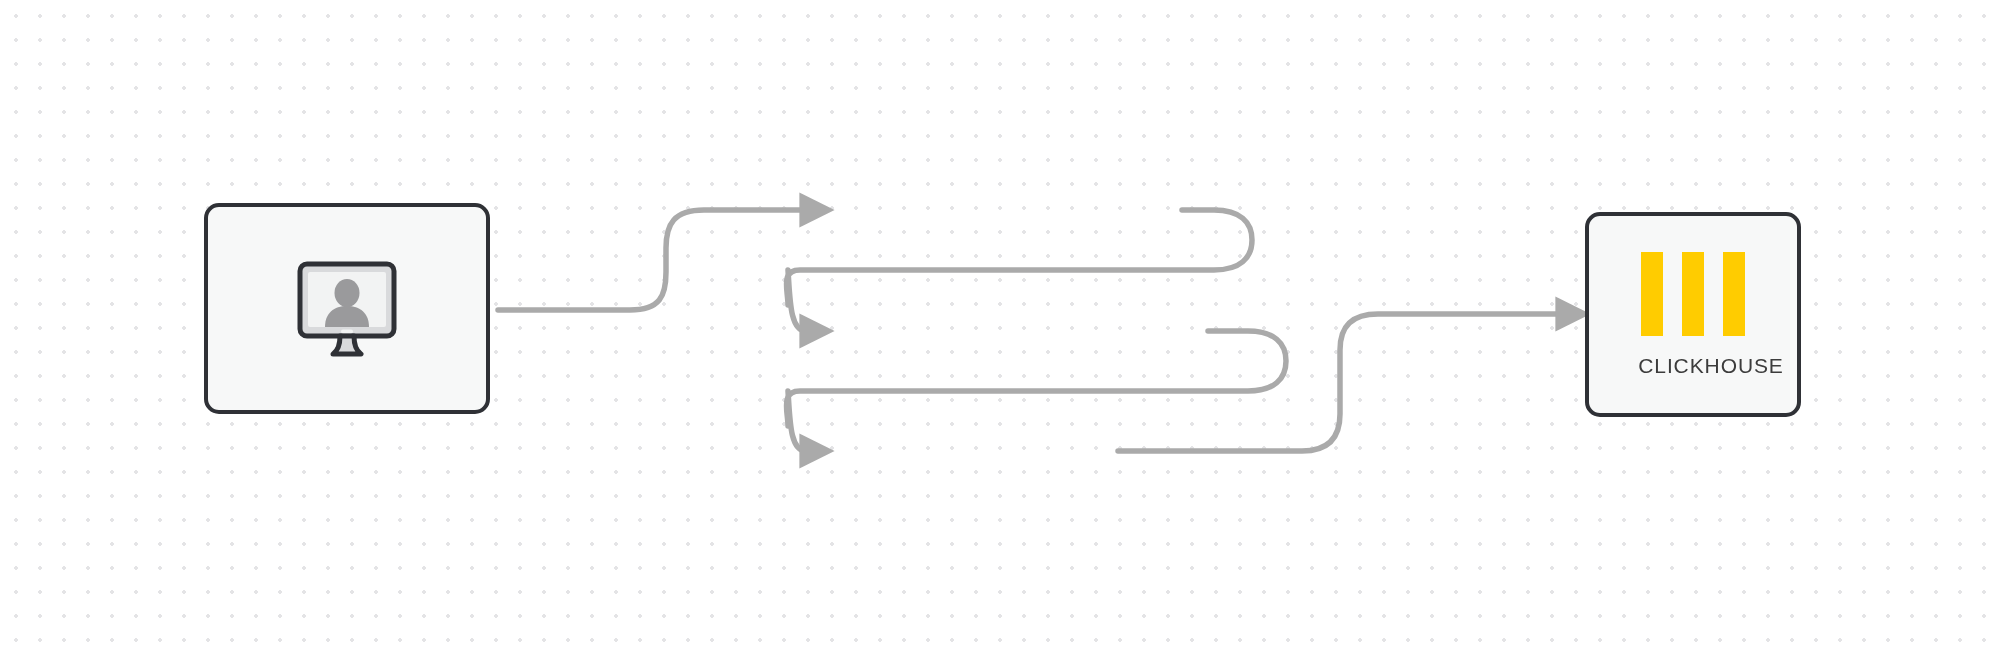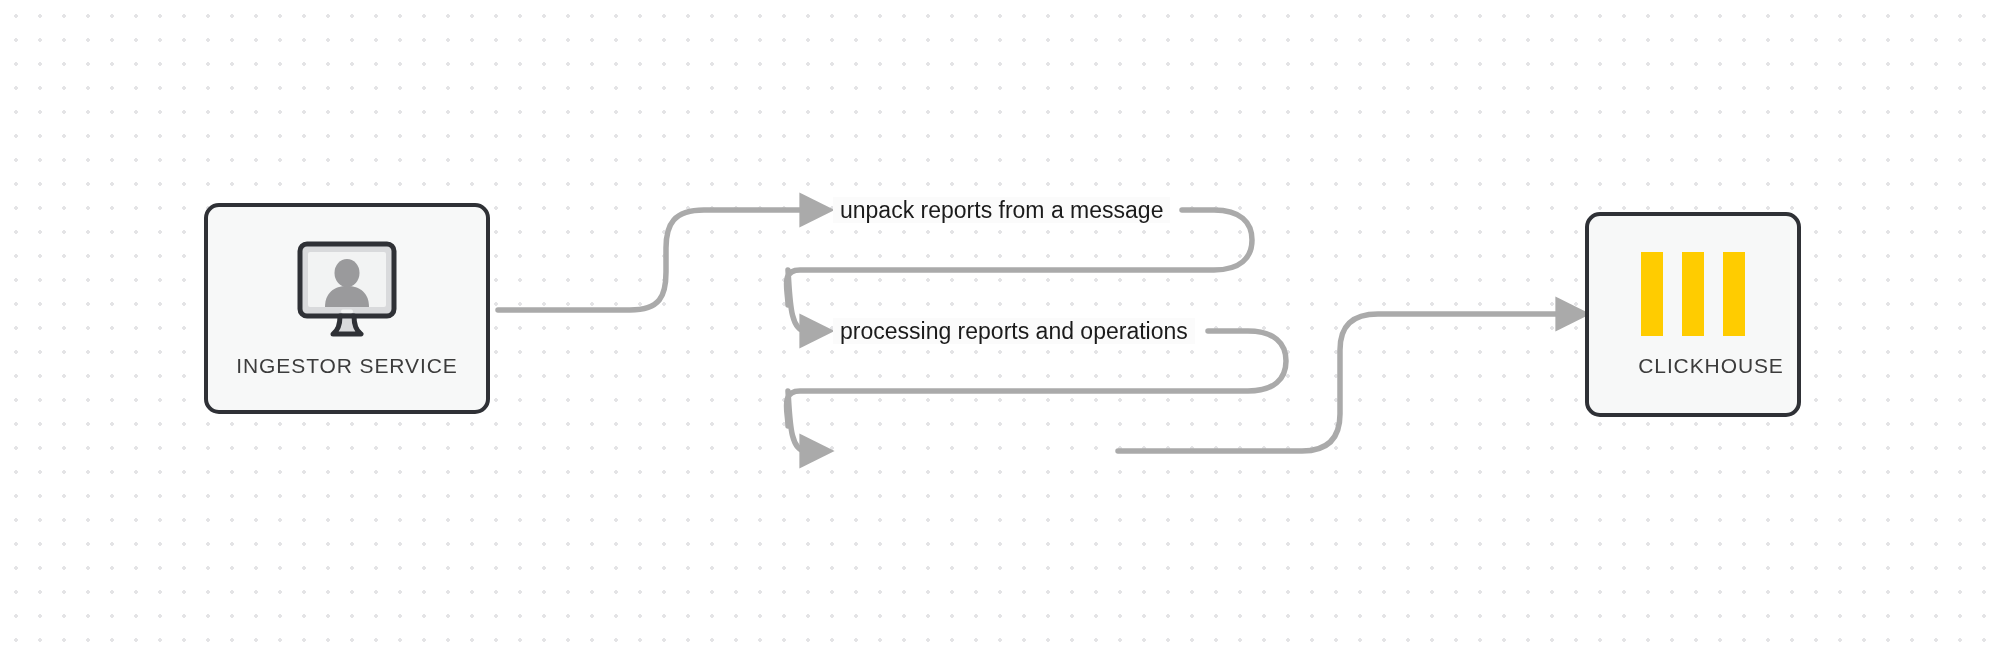--- a/index.html
+++ b/index.html
@@ -134,23 +134,21 @@
                C 1286,379 1274,391 1248,391 L 800,391
                C 780,391 788,412 788,426"></path>
 
       <path d="M 788,391 C 790,421 790,451 806,451" marker-end="url(#arrowhead)"></path>
 
       <path d="M 1118,451 L 1302,451 C 1328,451 1340,438 1340,414
                L 1340,350 C 1340,326 1352,314 1378,314 L 1562,314" marker-end="url(#arrowhead)"></path>
     </g>
   </svg>
 
-  <div class="edge-label" id="label-unpack">unpack reports from a message</div>
 
-  <div class="edge-label" id="label-processing">processing reports and operations</div>
 
 
   <div class="node" id="node-ingestor">
 
     <span>
       <svg class="monitor-icon" viewBox="0 0 112 98" xmlns="http://www.w3.org/2000/svg">
 
         <rect x="9" y="4" width="94" height="72" rx="7" ry="7" fill="#d9dadc" stroke="#2f3136" stroke-width="5"></rect>
 
         <rect x="17" y="12" width="78" height="55" rx="2" ry="2" fill="#f2f3f3"></rect>
@@ -158,21 +156,20 @@
         <ellipse cx="56" cy="33" rx="12.5" ry="14" fill="#9a9a9c"></ellipse>
 
         <path d="M34,67 C34,53 43,46 56,46 C69,46 78,53 78,67 Z" fill="#9a9a9c"></path>
 
         <rect x="50" y="69.5" width="12" height="4" rx="2" ry="2" fill="#f2f3f3"></rect>
 
         <path d="M42,94 C48,90 49,83 49,76 L63,76 C63,83 64,90 70,94 Z" fill="#d9dadc" stroke="#2f3136" stroke-width="5" stroke-linejoin="round"></path>
       </svg>
     </span>
 
-    <div class="node-label">INGESTOR SERVICE</div>
   </div>
 
   <div class="node" id="node-clickhouse">
 
     <span class="ch-logo">
       <i class="ch-bar"></i>
       <i class="ch-bar"></i>
       <i class="ch-bar"></i>
     </span>
 

